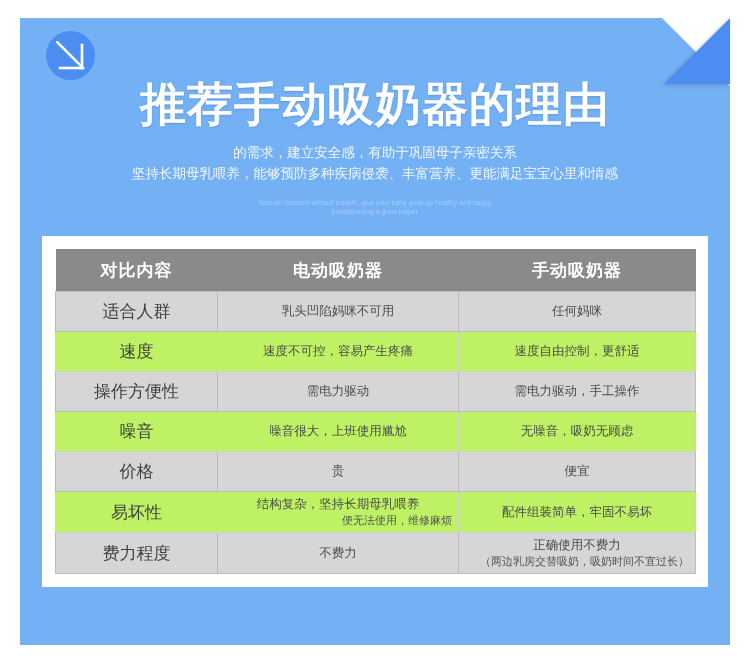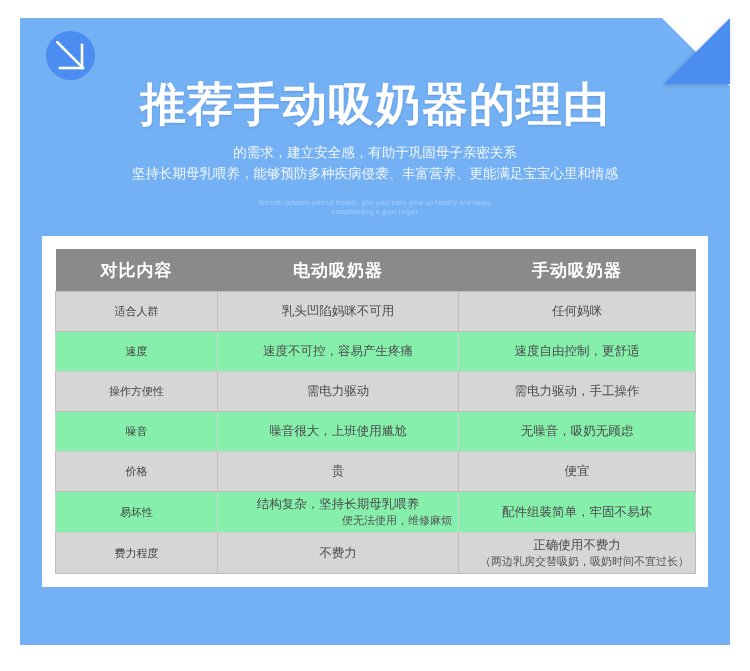--- a/index.html
+++ b/index.html
@@ -132,25 +132,25 @@
     line-height: 17px;
     border: 1px solid #c3c3c3;
     padding: 4px 6px;
     box-sizing: border-box;
   }
   #compare-table tbody tr.row-odd td {
     background: #d6d6d6;
     border-color: #bcbcbc;
   }
   #compare-table tbody tr.row-even td {
-    background: #86efac;
+    background: #bef264;
     border-color: #cfcfcf;
   }
   #compare-table td.label-cell {
-    font-size: 11px;
+    font-size: 17px;
     color: #3f3f3f;
   }
   td .sub-note {
     display: block;
     font-size: 11px;
     line-height: 15px;
     color: #555555;
     text-align: right;
   }
   td .main-line {

